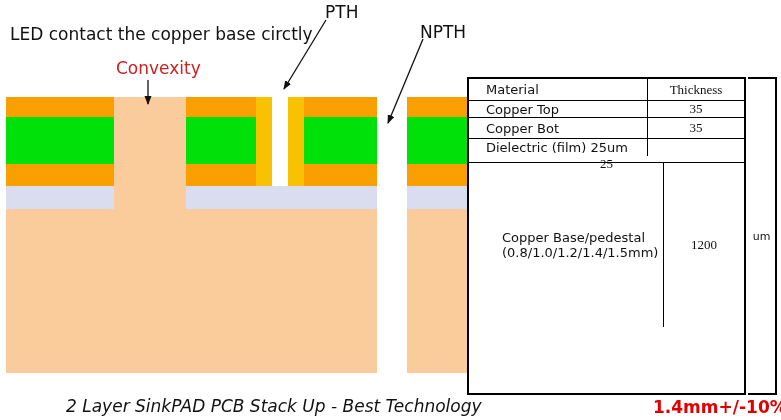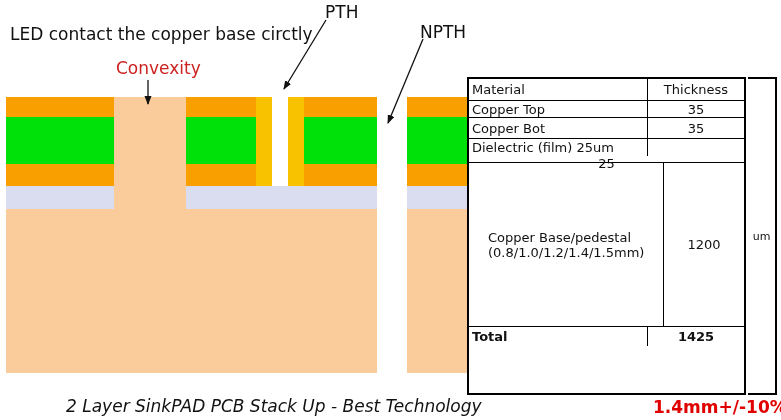--- a/index.html
+++ b/index.html
@@ -34,22 +34,22 @@
 
   
   .tbl{
     position:absolute;left:467px;top:77px;width:279px;height:318px;
     box-sizing:border-box;border:2px solid #000;background:#fff;
     display:flex;flex-direction:column;font-size:13px;
   }
   .row{display:flex;border-bottom:1px solid #000;flex:0 0 auto;box-sizing:border-box;}
   .row:last-child{border-bottom:none;}
   .cell-m{width:179px;box-sizing:border-box;border-right:1px solid #000;
-          display:flex;align-items:center;padding:1px 3px;line-height:15px;}
-  .cell-t{flex:1;display:flex;align-items:center;justify-content:center;text-align:center;}
+          display:flex;align-items:center;padding:1px 17px;line-height:15px;}
+  .cell-t{flex:1;display:flex;align-items:center;justify-content:center;text-align:center;font-family:Liberation Serif, serif;}
   .h-header{height:22px;} .h-r0{height:17px;} .h-r1{height:47px;} .h-r2{height:21px;}
   .h-r3{height:24px;flex-direction:column;} .h-r4{height:164px;} .h-total{height:19px;}
   .bold{font-weight:bold;}
   .unit-box{
     position:absolute;left:748px;top:77px;width:29px;height:318px;box-sizing:border-box;
     border:2px solid #000;border-left:none;background:#fff;
     display:flex;align-items:center;justify-content:center;font-size:11px;
   }
 </style>
 </head>
@@ -103,24 +103,20 @@
       <div class="cell-t">35</div>
     </div>
     <div class="row h-r3">
       <div class="cell-m">Dielectric (film) 25um</div>
       <div class="cell-t">25</div>
     </div>
     <div class="row h-r4">
       <div class="cell-m" style="white-space:normal;margin-left:16px;">Copper Base/pedestal (0.8/1.0/1.2/1.4/1.5mm)</div>
       <div class="cell-t">1200</div>
     </div>
-    <div class="row h-total">
-      <div class="cell-m bold">Total</div>
-      <div class="cell-t bold">1425</div>
-    </div>
   </div>
 
   <div class="unit-box">
     <span>um</span>
   </div>
 
   <div class="txt caption">2 Layer SinkPAD PCB Stack Up - Best Technology</div>
   <div class="txt footer-value" style="color: rgb(224, 0, 0);">1.4mm+/-10%</div>
 
 </div>

